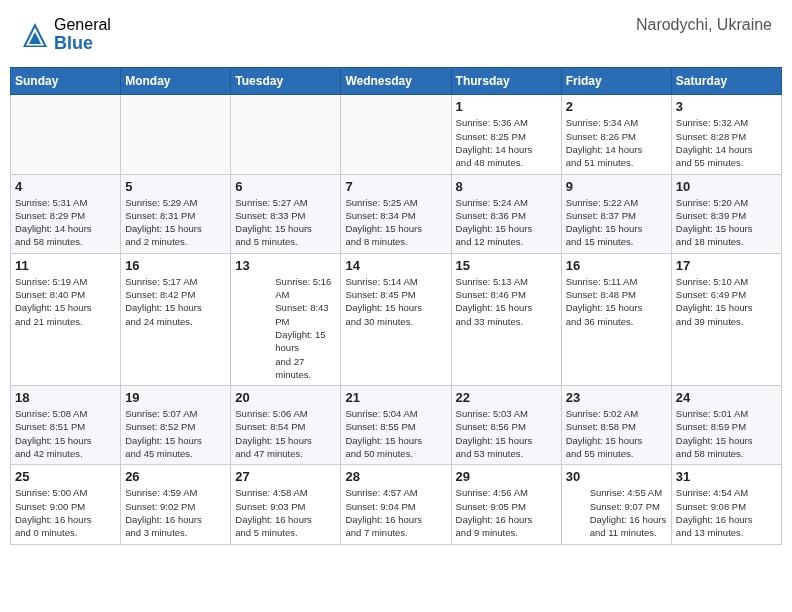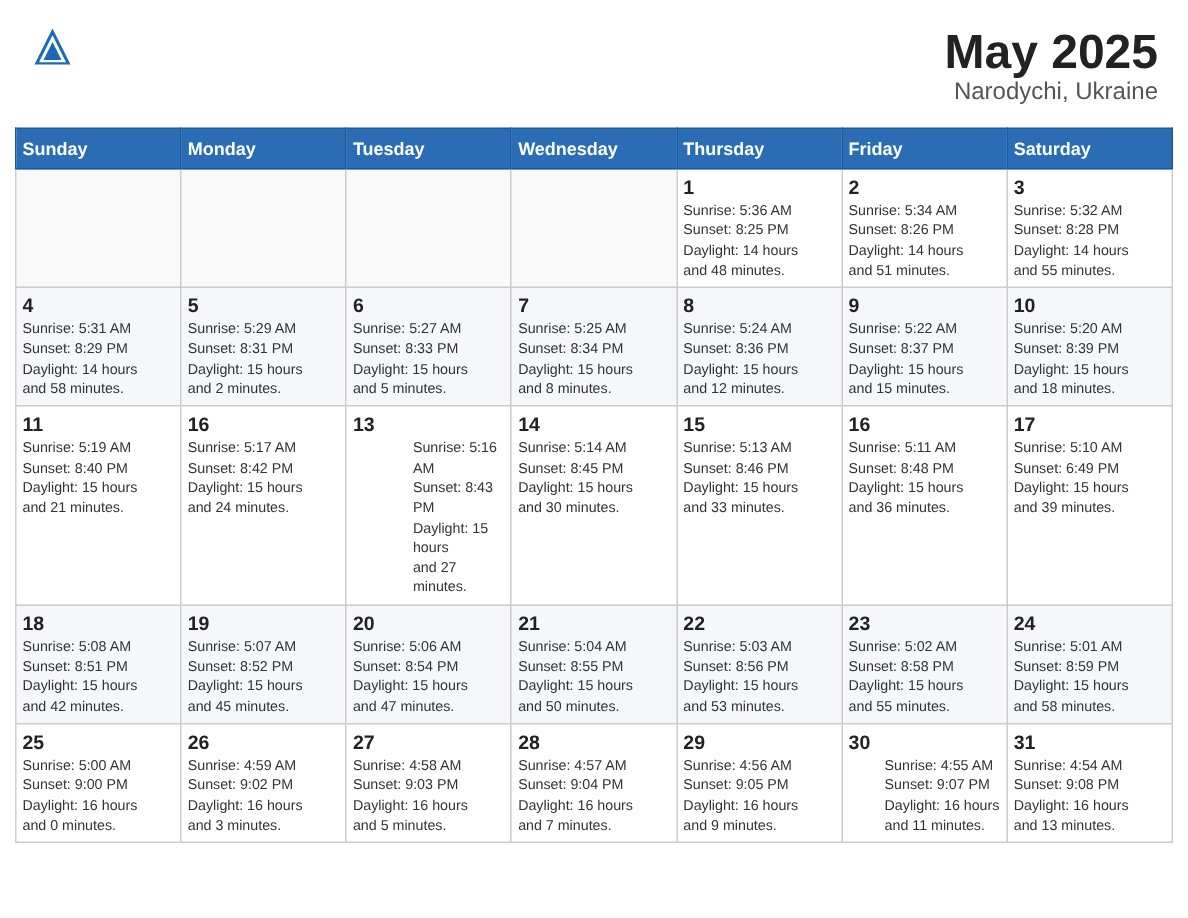--- a/index.html
+++ b/index.html
@@ -91,23 +91,26 @@
 </head>
 <body>
 
 <div class="header">
   <div class="logo">
     <svg class="logo-icon" viewBox="0 0 40 40" xmlns="http://www.w3.org/2000/svg">
       <polygon points="20,4 36,36 4,36" fill="#1a6bb5"></polygon>
       <polygon points="20,10 32,34 8,34" fill="#fff"></polygon>
       <polygon points="20,16 28,32 12,32" fill="#1a6bb5"></polygon>
     </svg>
+    <div class="logo-text">
+      <span>General</span>
+      <span style="color:#1a6bb5;font-size:18px;font-weight:bold;">Blue</span>
+    </div>
   </div>
   <div class="month-info">
-    <div class="month-title">May 2025</div>
     <div class="month-subtitle">Narodychi, Ukraine</div>
   </div>
 </div>
 
 <table>
   <thead>
     <tr>
     <th>Sunday</th>
         <th>Monday</th>
         <th>Tuesday</th>

